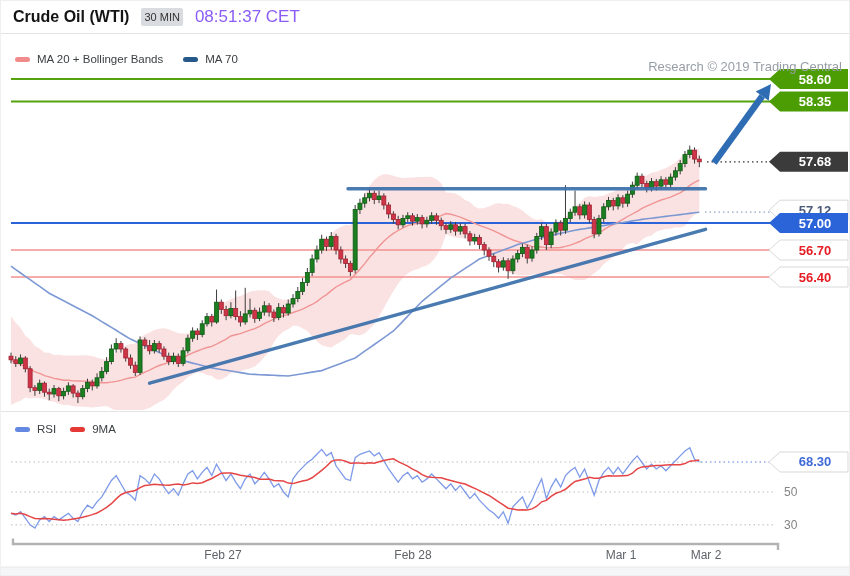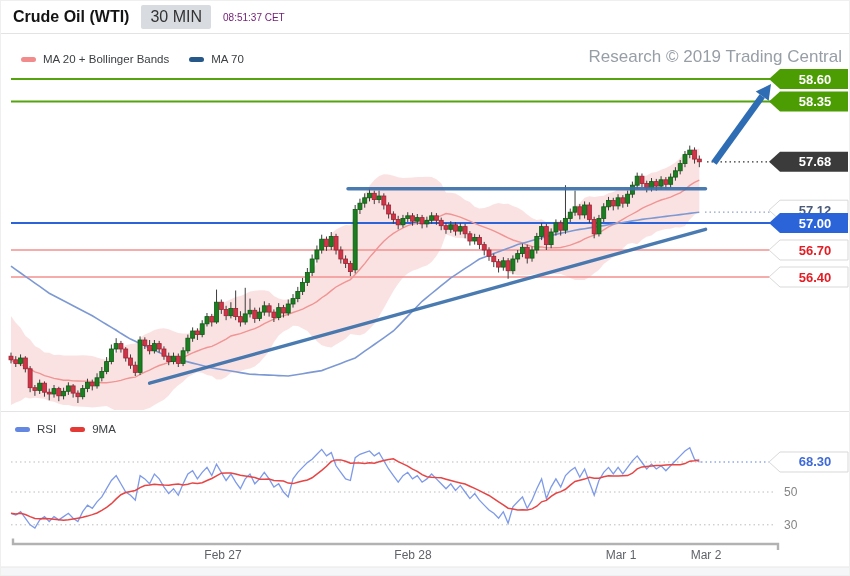--- a/index.html
+++ b/index.html
@@ -2,28 +2,28 @@
 <html><head>
 <meta charset="utf-8">
 <style>
   html,body{margin:0;padding:0;background:#fff;}
   .page{position:relative;width:850px;height:576px;background:#fff;overflow:hidden;
         font-family:"Liberation Sans",sans-serif;border:1px solid #efefef;box-sizing:border-box;}
   .header{position:absolute;top:0;left:0;right:0;height:32px;background:#fff;
           border-bottom:1px solid #e3e3e3;display:flex;align-items:center;gap:12px;
           padding-left:12px;z-index:6;}
   .title{font-size:16px;font-weight:bold;color:#141414;}
-  .tf-badge{background:#d8dbe0;color:#333;font-size:16px;padding:3px 9px;border-radius:2px;}
-  .clock{font-size:10px;color:#701a75;}
+  .tf-badge{background:#d8dbe0;color:#333;font-size:11px;padding:3px 3px;border-radius:2px;}
+  .clock{font-size:17px;color:#8b5cf6;}
   .legend{position:absolute;display:flex;gap:20px;align-items:center;z-index:5;}
-  .legend-main{top:52px;left:20px;}
+  .legend-main{top:52px;left:14px;}
   .legend-rsi{top:422px;left:14px;gap:14px;}
   .legend-item{display:flex;align-items:center;gap:7px;font-size:11.5px;color:#3c4043;}
   .swatch{width:15px;height:5px;border-radius:2.5px;background:#ccc;}
-  .research{position:absolute;top:46px;right:7px;font-size:17px;color:#979ea6;z-index:5;text-align:center;}
+  .research{position:absolute;top:58px;right:7px;font-size:13px;color:#979ea6;z-index:5;text-align:center;}
   svg{position:absolute;top:0;left:0;}
 </style>
 </head>
 <body>
 
 <div class="page">
 
   <div class="header">
     <span class="title">Crude Oil (WTI)</span>
     <span class="tf-badge">30 MIN</span>

